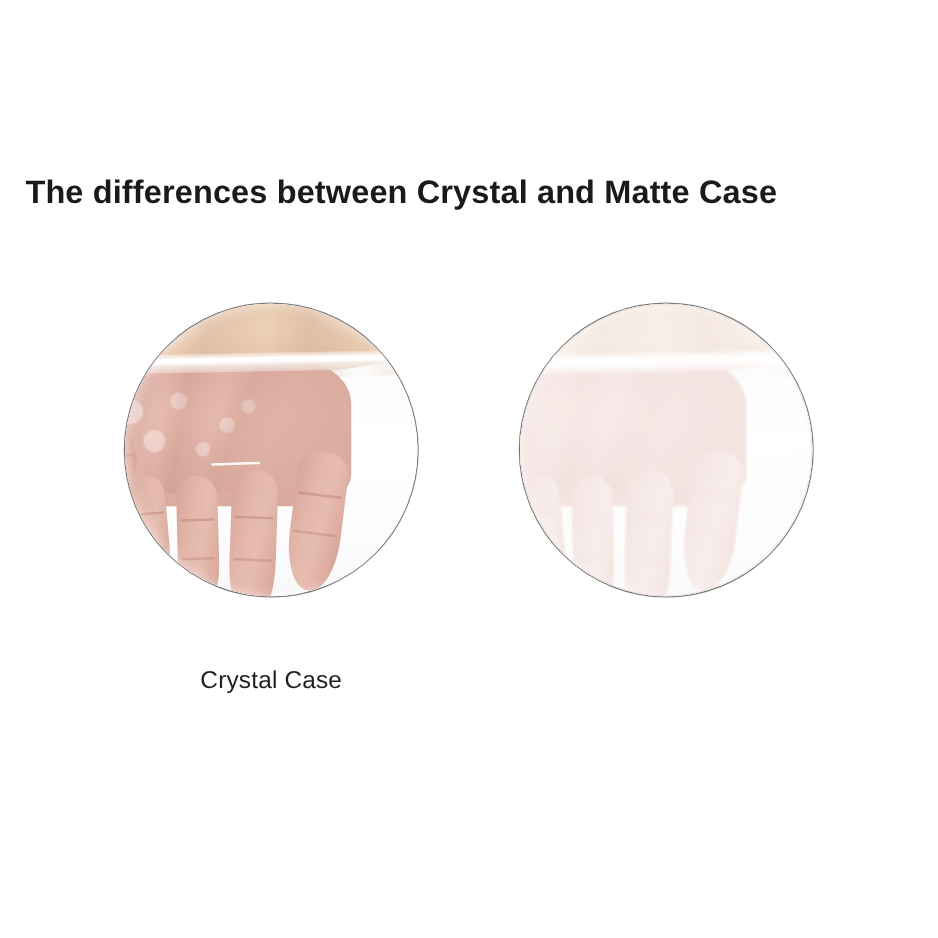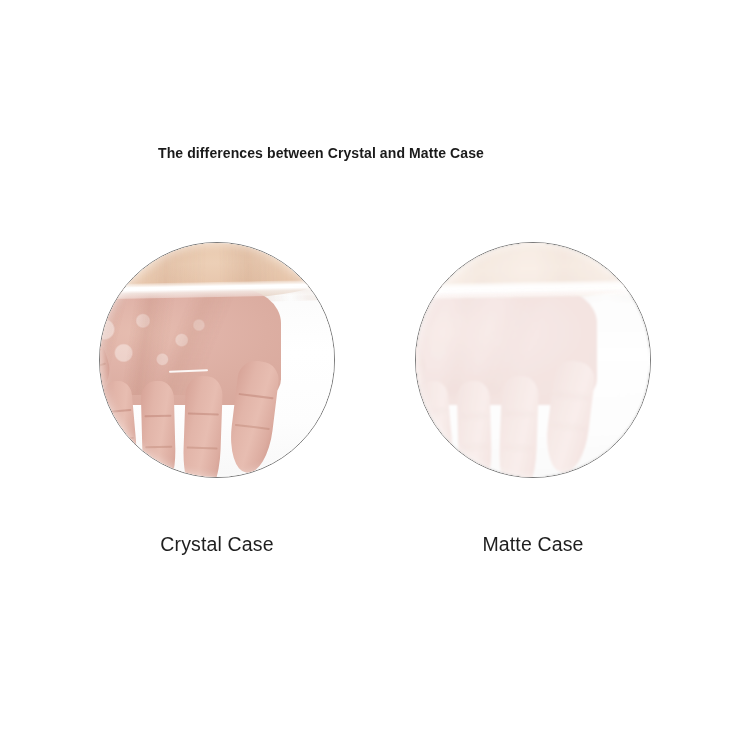--- a/index.html
+++ b/index.html
@@ -22,21 +22,21 @@
     background: #ffffff;
   }
 
   
   .title {
     position: absolute;
     top: 140px;
     left: 0;
     width: 642px;
     text-align: center;
-    font-size: 14px;
+    font-size: 26px;
     font-weight: bold;
     color: #1a1a1a;
     letter-spacing: 0.1px;
     line-height: 26px;
     white-space: nowrap;
   }
 
   
   .circle {
     position: absolute;
@@ -347,15 +347,14 @@
         <div class="finger f4"></div>
         <div class="finger f5"></div>
       </div>
       <div class="matte-veil"></div>
       <div class="edge-band"></div>
       <div class="edge-line"></div>
       <div class="vignette"></div>
     </div>
   </div>
 
-  <div class="caption caption-right">Matte Case</div>
 
 </div>
 
 </body></html>

